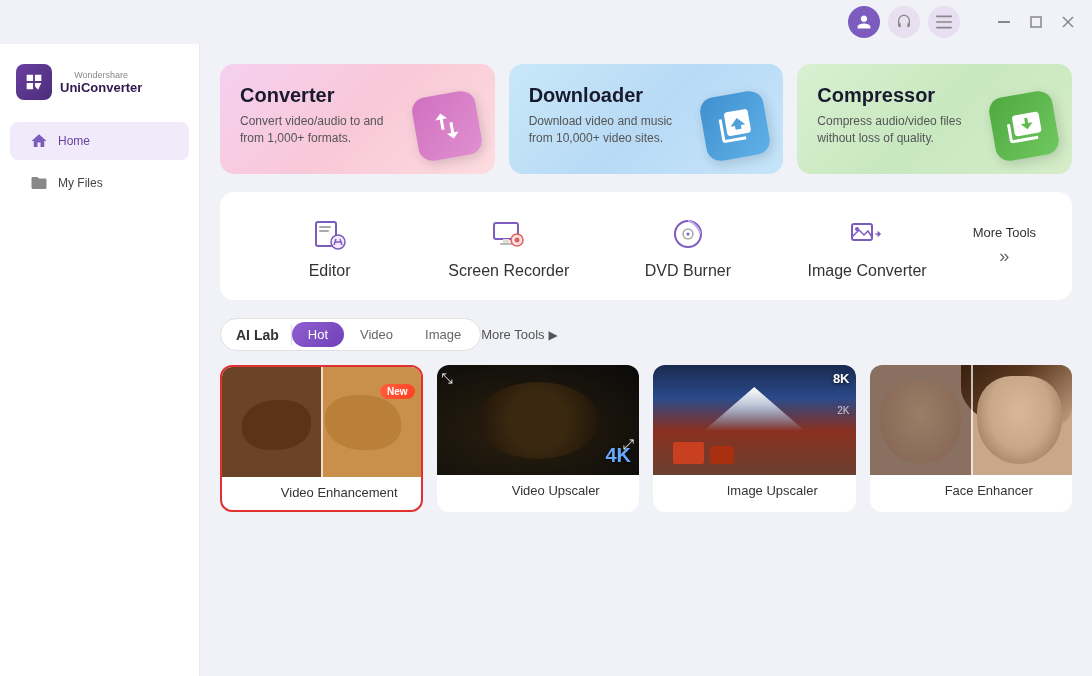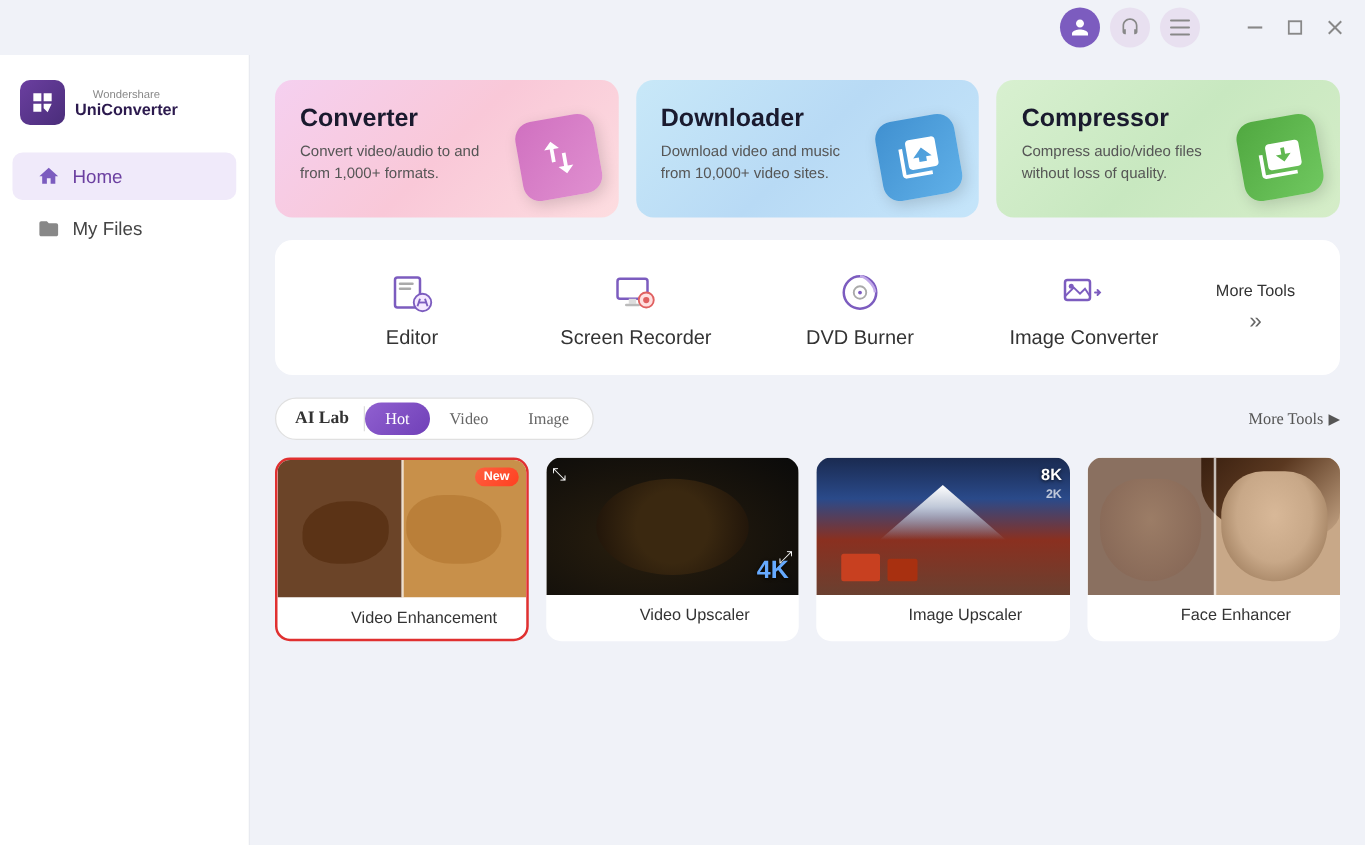--- a/index.html
+++ b/index.html
@@ -99,21 +99,21 @@
 
     .nav-item {
       display: flex;
       align-items: center;
       gap: 10px;
       padding: 10px 20px;
       cursor: pointer;
       border-radius: 8px;
       margin: 2px 10px;
       color: #444;
-      font-size: 15px;
+      font-size: 12px;
       font-weight: 500;
     }
     .nav-item.active {
       background: #f0eafa;
       color: #6b3fa0;
     }
     .nav-item .nav-icon {
       font-size: 18px;
     }
 
@@ -257,23 +257,21 @@
       font-size: 13px;
       color: #333;
       font-weight: 500;
       white-space: nowrap;
     }
 
     
     .ai-lab-header {
       display: flex;
       align-items: center;
-      justify-content: space-between;
       margin-bottom: 14px;
-      font-family: Liberation Serif, serif;
     }
     .ai-lab-tabs {
       display: flex;
       align-items: center;
       gap: 0;
       background: white;
       border-radius: 20px;
       padding: 3px;
       border: 1px solid #e0e0e0;
     }
@@ -333,21 +331,21 @@
     .tool-card-label {
       padding: 8px 10px 10px;
       font-size: 13px;
       font-weight: 500;
       color: #333;
       text-align: center;
       margin-left: 36px;
     }
     .new-badge {
       position: absolute;
-      top: 6px;
+      top: 17px;
       right: 6px;
       background: linear-gradient(135deg, #ff6040, #ff4020);
       color: white;
       font-size: 10px;
       font-weight: 700;
       padding: 2px 7px;
       border-radius: 10px;
     }
 
     .divider-line {
@@ -589,21 +587,21 @@
 
             <div style="width:100%;height:100%;background:linear-gradient(to bottom, #1a2a50 0%, #2a4a8a 30%, #8a3020 60%, #6a4030 100%);"></div>
 
             <div style="position:absolute;top:20%;left:25%;width:50%;height:40%;background:linear-gradient(to bottom, #ffffff 0%, #c0c8d8 40%, transparent 100%);clip-path:polygon(0% 100%, 50% 0%, 100% 100%);"></div>
 
             <div style="position:absolute;bottom:10%;left:10%;width:15%;height:20%;background:#c84020;border-radius:2px;"></div>
             <div style="position:absolute;bottom:10%;left:28%;width:12%;height:16%;background:#a83010;border-radius:2px;"></div>
 
             <div style="position:absolute;top:6px;right:6px;color:white;font-size:13px;font-weight:800;text-shadow:0 1px 3px rgba(0,0,0,0.8);">8K</div>
 
-            <div style="position:absolute;top:24px;right:6px;color:rgba(255,255,255,0.7);font-size:10px;font-weight:700;">2K</div>
+            <div style="position:absolute;top:40px;right:6px;color:rgba(255,255,255,0.7);font-size:10px;font-weight:400;">2K</div>
           </div>
         </div>
         <div class="tool-card-label">Image Upscaler</div>
       </div>
 
       <div class="tool-card">
         <div class="tool-card-thumb">
           <div style="width:100%;height:100%;position:relative;overflow:hidden;">
 
             <div style="width:100%;height:100%;background:linear-gradient(to right, #8a7060 50%, #c8a888 50%);"></div>

